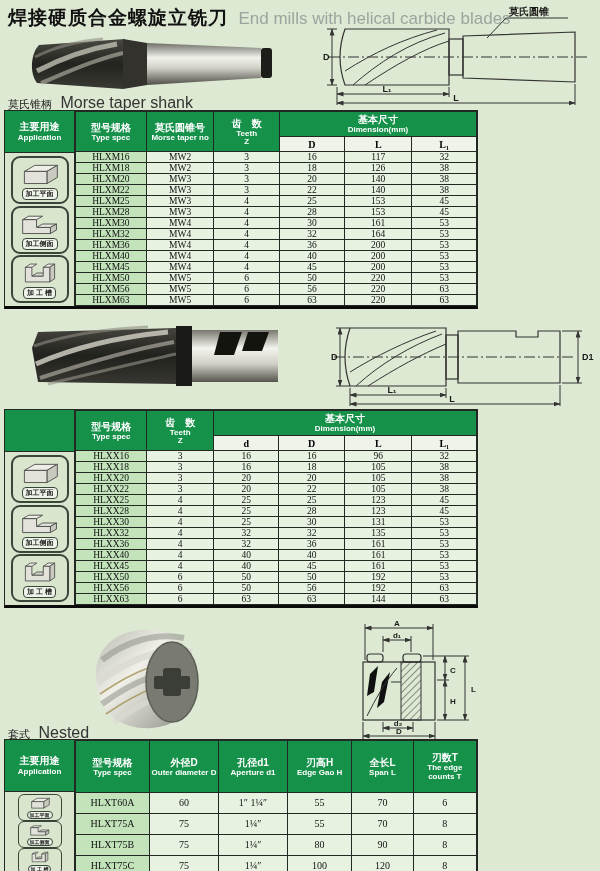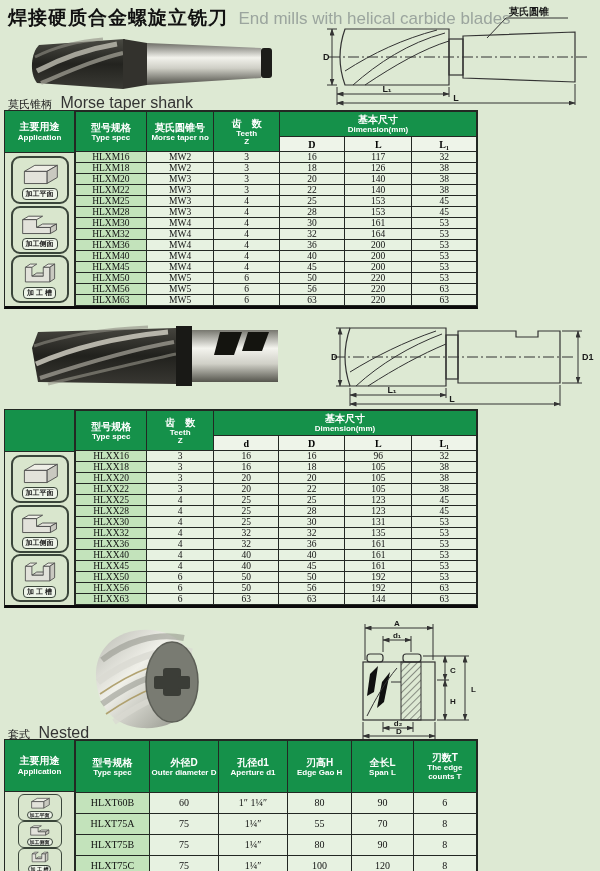--- a/index.html
+++ b/index.html
@@ -731,25 +731,25 @@
             <div class="h-en">Span L</div>
           </th>
         <th>
             <div class="h-zh">刃数T</div>
             <div class="h-en">The edge counts T</div>
           </th>
       </tr>
     </thead>
     <tbody>
         <tr>
-          <td class="spec">HLXT60B</td>
+          <td class="spec">HLXT60A</td>
           <td>60</td>
           <td>1″ 1¼″</td>
-          <td>80</td>
-          <td>90</td>
+          <td>55</td>
+          <td>70</td>
           <td>6</td>
         </tr>
         <tr>
           <td class="spec">HLXT75A</td>
           <td>75</td>
           <td>1¼″</td>
           <td>55</td>
           <td>70</td>
           <td>8</td>
         </tr>

